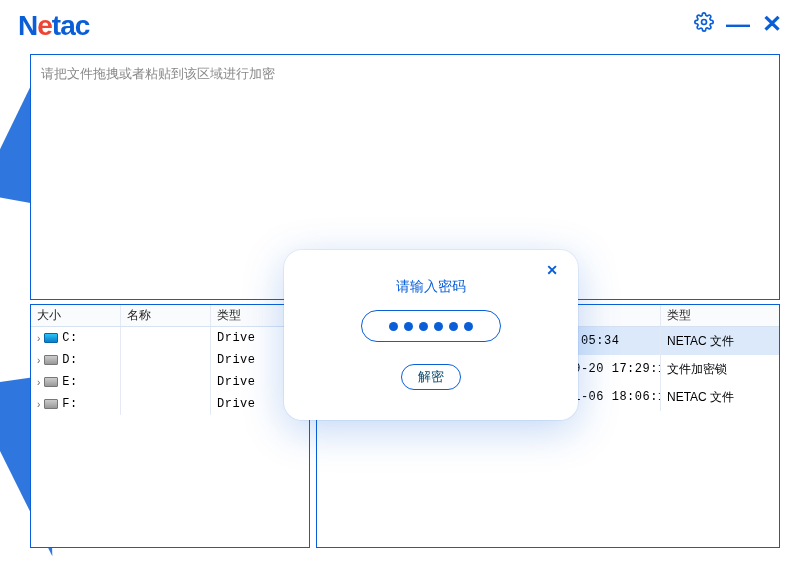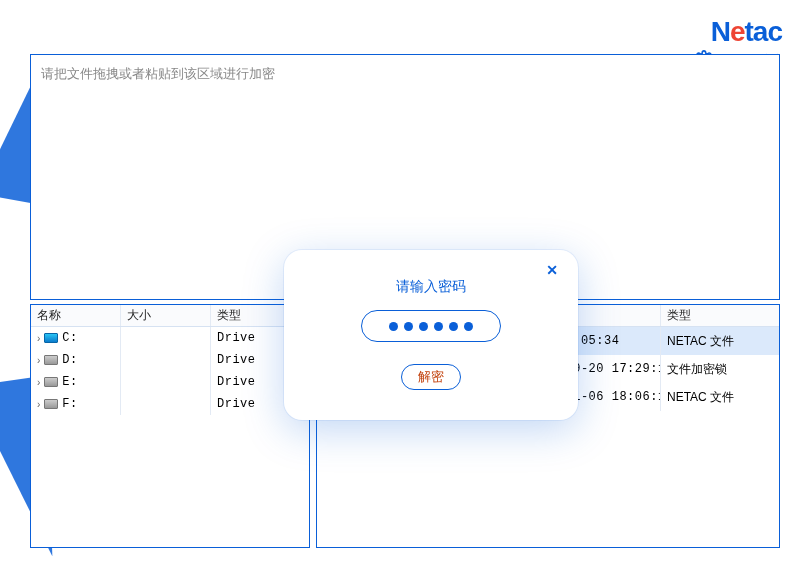--- a/index.html
+++ b/index.html
@@ -22,24 +22,23 @@
     .bg-triangle-2 {
       position: absolute; left: -20px; top: 380px;
       width: 0; height: 0;
       border-left: 60px solid transparent;
       border-right: 20px solid transparent;
       border-top: 180px solid #0a5fd8;
       opacity: 0.85;
       transform: rotate(-8deg);
     }
     .header {
-      display: flex; align-items: flex-end;
-      padding: 16px 18px 8px 18px;
+      display: flex; align-items: flex-start;
+      padding: 10px 18px 8px 18px;
       height: 54px;
-      flex-direction: column;
     }
     .logo { font-size: 28px; font-weight: bold; color: #0a5fd8; letter-spacing: -1px; }
     .logo .dot { color: #e43; }
     .tagline { margin-left: 16px; color: #0a5fd8; font-size: 14px; }
     .win-controls {
       margin-left: auto; display: flex; gap: 12px; align-items: center;
       color: #0a5fd8; font-size: 18px;
     }
     .win-controls span { cursor: pointer; }
     .gear svg { width: 20px; height: 20px; }
@@ -118,21 +117,21 @@
       margin-top: 14px;
       width: 140px; height: 32px;
       border: 1px solid #0a5fd8; border-radius: 16px;
       display: flex; justify-content: center; align-items: center; gap: 6px;
     }
     .dialog .pwd .dot { width: 9px; height: 9px; background: #0a5fd8; border-radius: 50%; }
     .dialog .dlg-btn {
       margin-top: 22px;
       width: 60px; height: 26px;
       border: 1px solid #0a5fd8; border-radius: 13px;
-      background: #fff; color: #c2410c; font-size: 13px;
+      background: #fff; color: #0c4a6e; font-size: 13px;
       display: flex; justify-content: center; align-items: center;
       cursor: pointer;
     }
   </style>
 </head>
 <body>
 
 <div class="bg-triangle-1"></div>
 <div class="bg-triangle-2"></div>
 
@@ -153,22 +152,22 @@
 </div>
 
 <div class="main">
   <div class="dropzone">
     <span>请把文件拖拽或者粘贴到该区域进行加密</span>
   </div>
 
   <div class="panels">
     <div class="panel panel-left">
       <div class="tbl-head">
+        <div class="th c-size">大小</div>
         <div class="th c-name">名称</div>
-        <div class="th c-size">大小</div>
         <div class="th c-type">类型</div>
       </div>
       <div id="left-rows">
           <div class="tbl-row">
             <div class="td c-name">
               <span class="caret">›</span>
               <span class="drive-ico"></span>
               <span class="mono">C:</span>
             </div>
             <div class="td c-size"></div>

